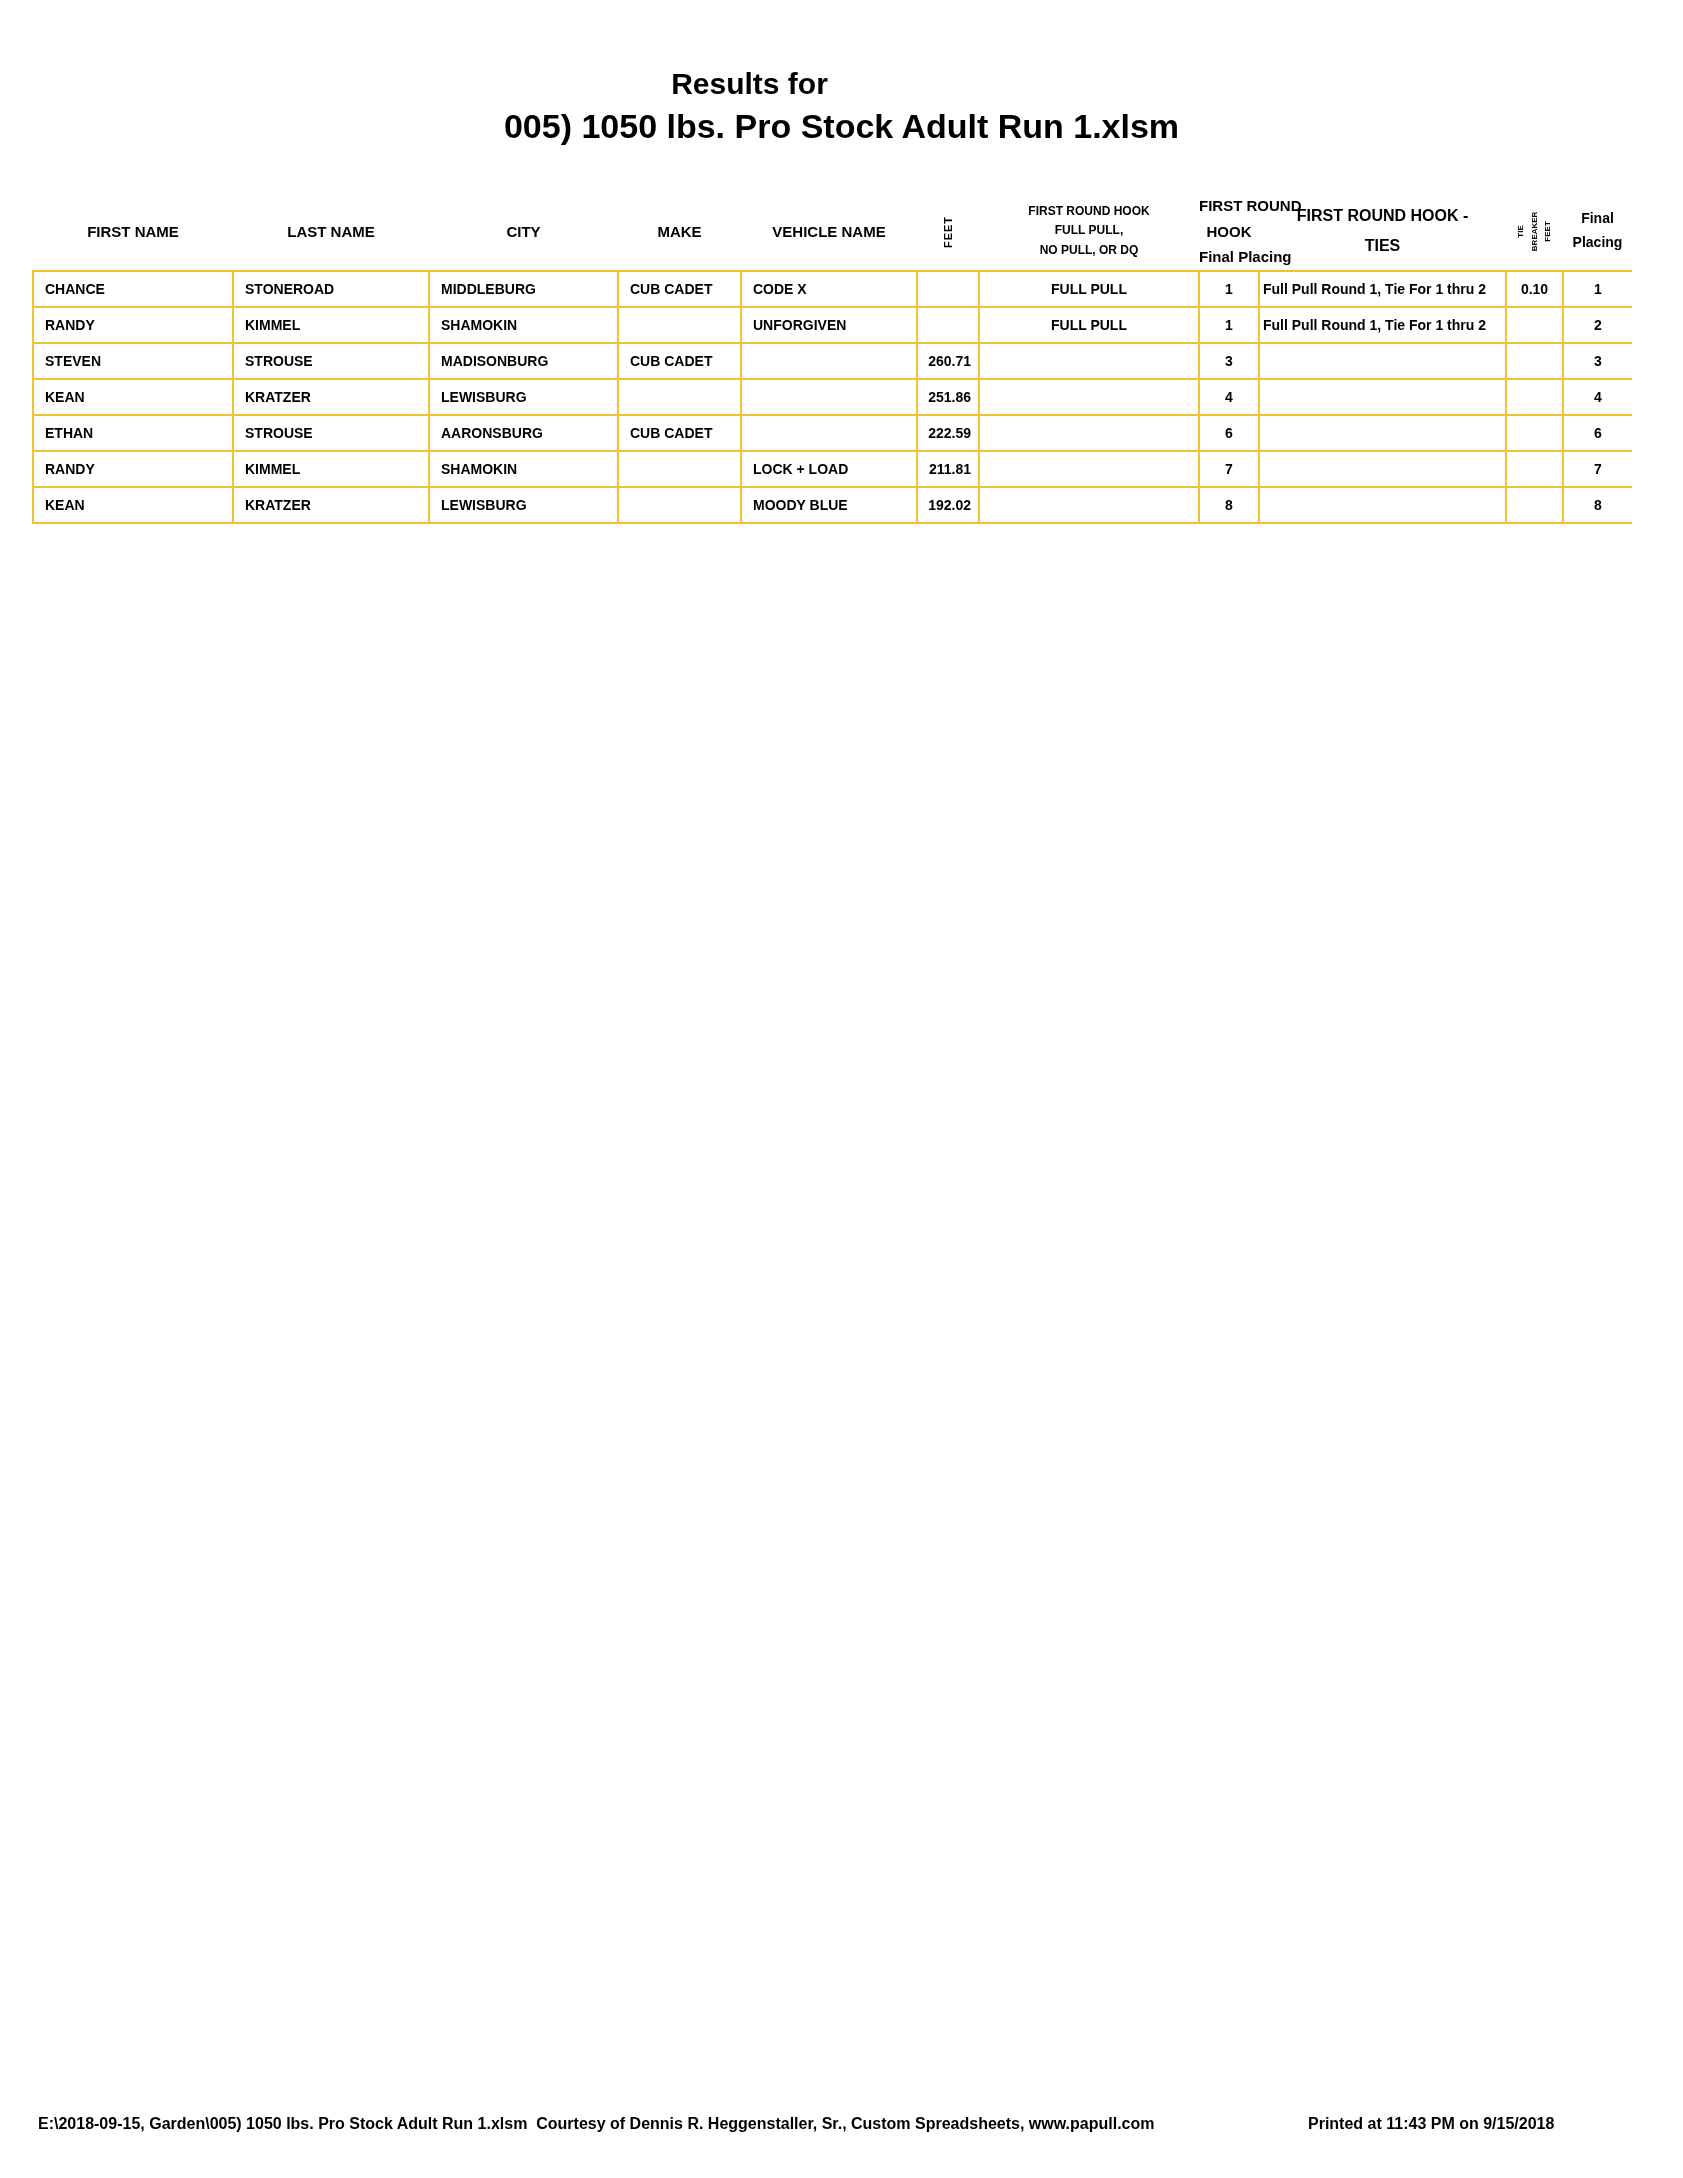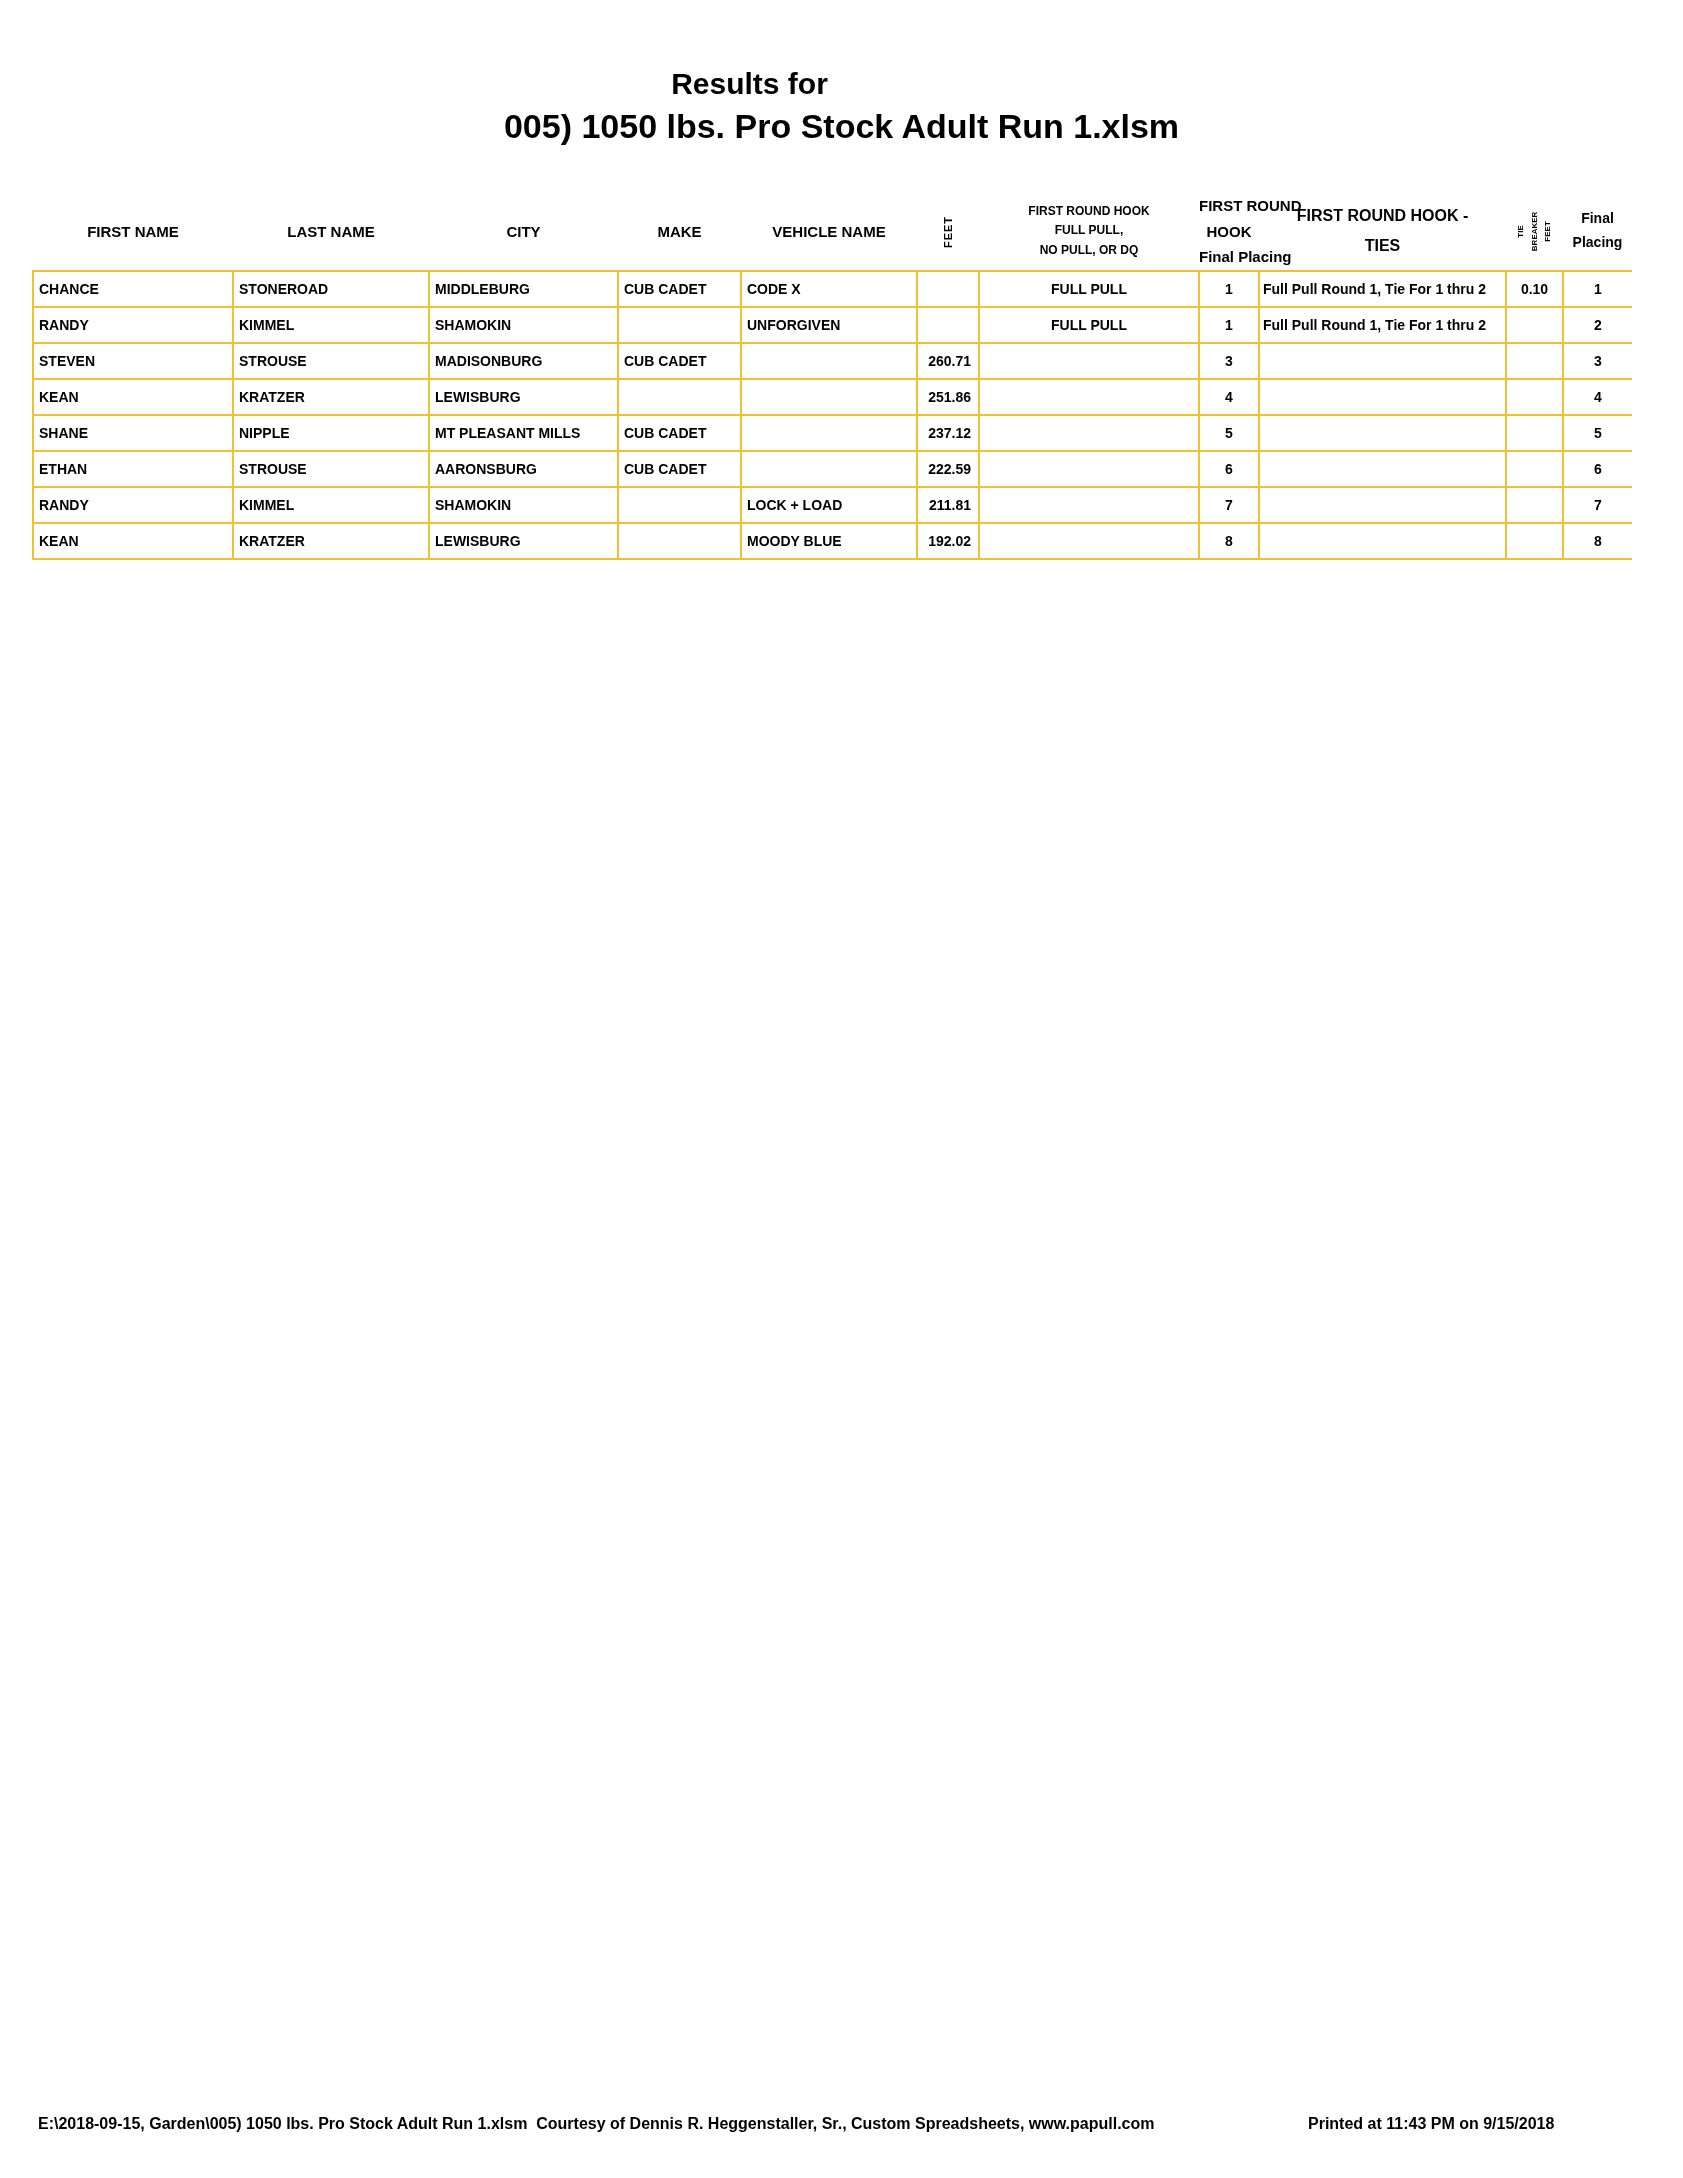--- a/index.html
+++ b/index.html
@@ -47,21 +47,21 @@
     display: inline-block;
     transform: rotate(-90deg);
     font-size: 11px; letter-spacing: 1px; font-weight: 700;
   }
   .rot-three {
     display: inline-block;
     transform: rotate(-90deg);
     font-size: 8px; line-height: 1.7; font-weight: 700;
     text-align: center;
   }
-  td.al { text-align: left;  padding-left: 5px; margin-top: 12px; }
+  td.al { text-align: left;  padding-left: 11px; margin-top: 12px; }
   td.ar { text-align: right; padding-right: 7px; }
   td.ac { text-align: center; border-radius: 6px; }
   td.ties-cell { text-align: left; padding-left: 3px; font-size: 12.4px; margin-top: 12px; }
   .footer-left {
     position: absolute; left: 38px; top: 2115px;
     font-size: 16px; font-weight: 700; white-space: pre;
   }
   .footer-right {
     position: absolute; left: 1308px; top: 2115px;
     font-size: 16px; font-weight: 700; white-space: pre;
@@ -171,33 +171,20 @@
       <td class="al"></td>
       <td class="al"></td>
       <td class="ar">251.86</td>
       <td class="ac"></td>
       <td class="ac">4</td>
       <td class="ties-cell"></td>
       <td class="ac"></td>
       <td class="ac no-right">4</td>
     </tr>
     <tr>
-      <td class="al">SHANE</td>
-      <td class="al">NIPPLE</td>
-      <td class="al">MT PLEASANT MILLS</td>
-      <td class="al">CUB CADET</td>
-      <td class="al"></td>
-      <td class="ar">237.12</td>
-      <td class="ac"></td>
-      <td class="ac">5</td>
-      <td class="ties-cell"></td>
-      <td class="ac"></td>
-      <td class="ac no-right">5</td>
-    </tr>
-    <tr>
       <td class="al">ETHAN</td>
       <td class="al">STROUSE</td>
       <td class="al">AARONSBURG</td>
       <td class="al">CUB CADET</td>
       <td class="al"></td>
       <td class="ar">222.59</td>
       <td class="ac"></td>
       <td class="ac">6</td>
       <td class="ties-cell"></td>
       <td class="ac"></td>

